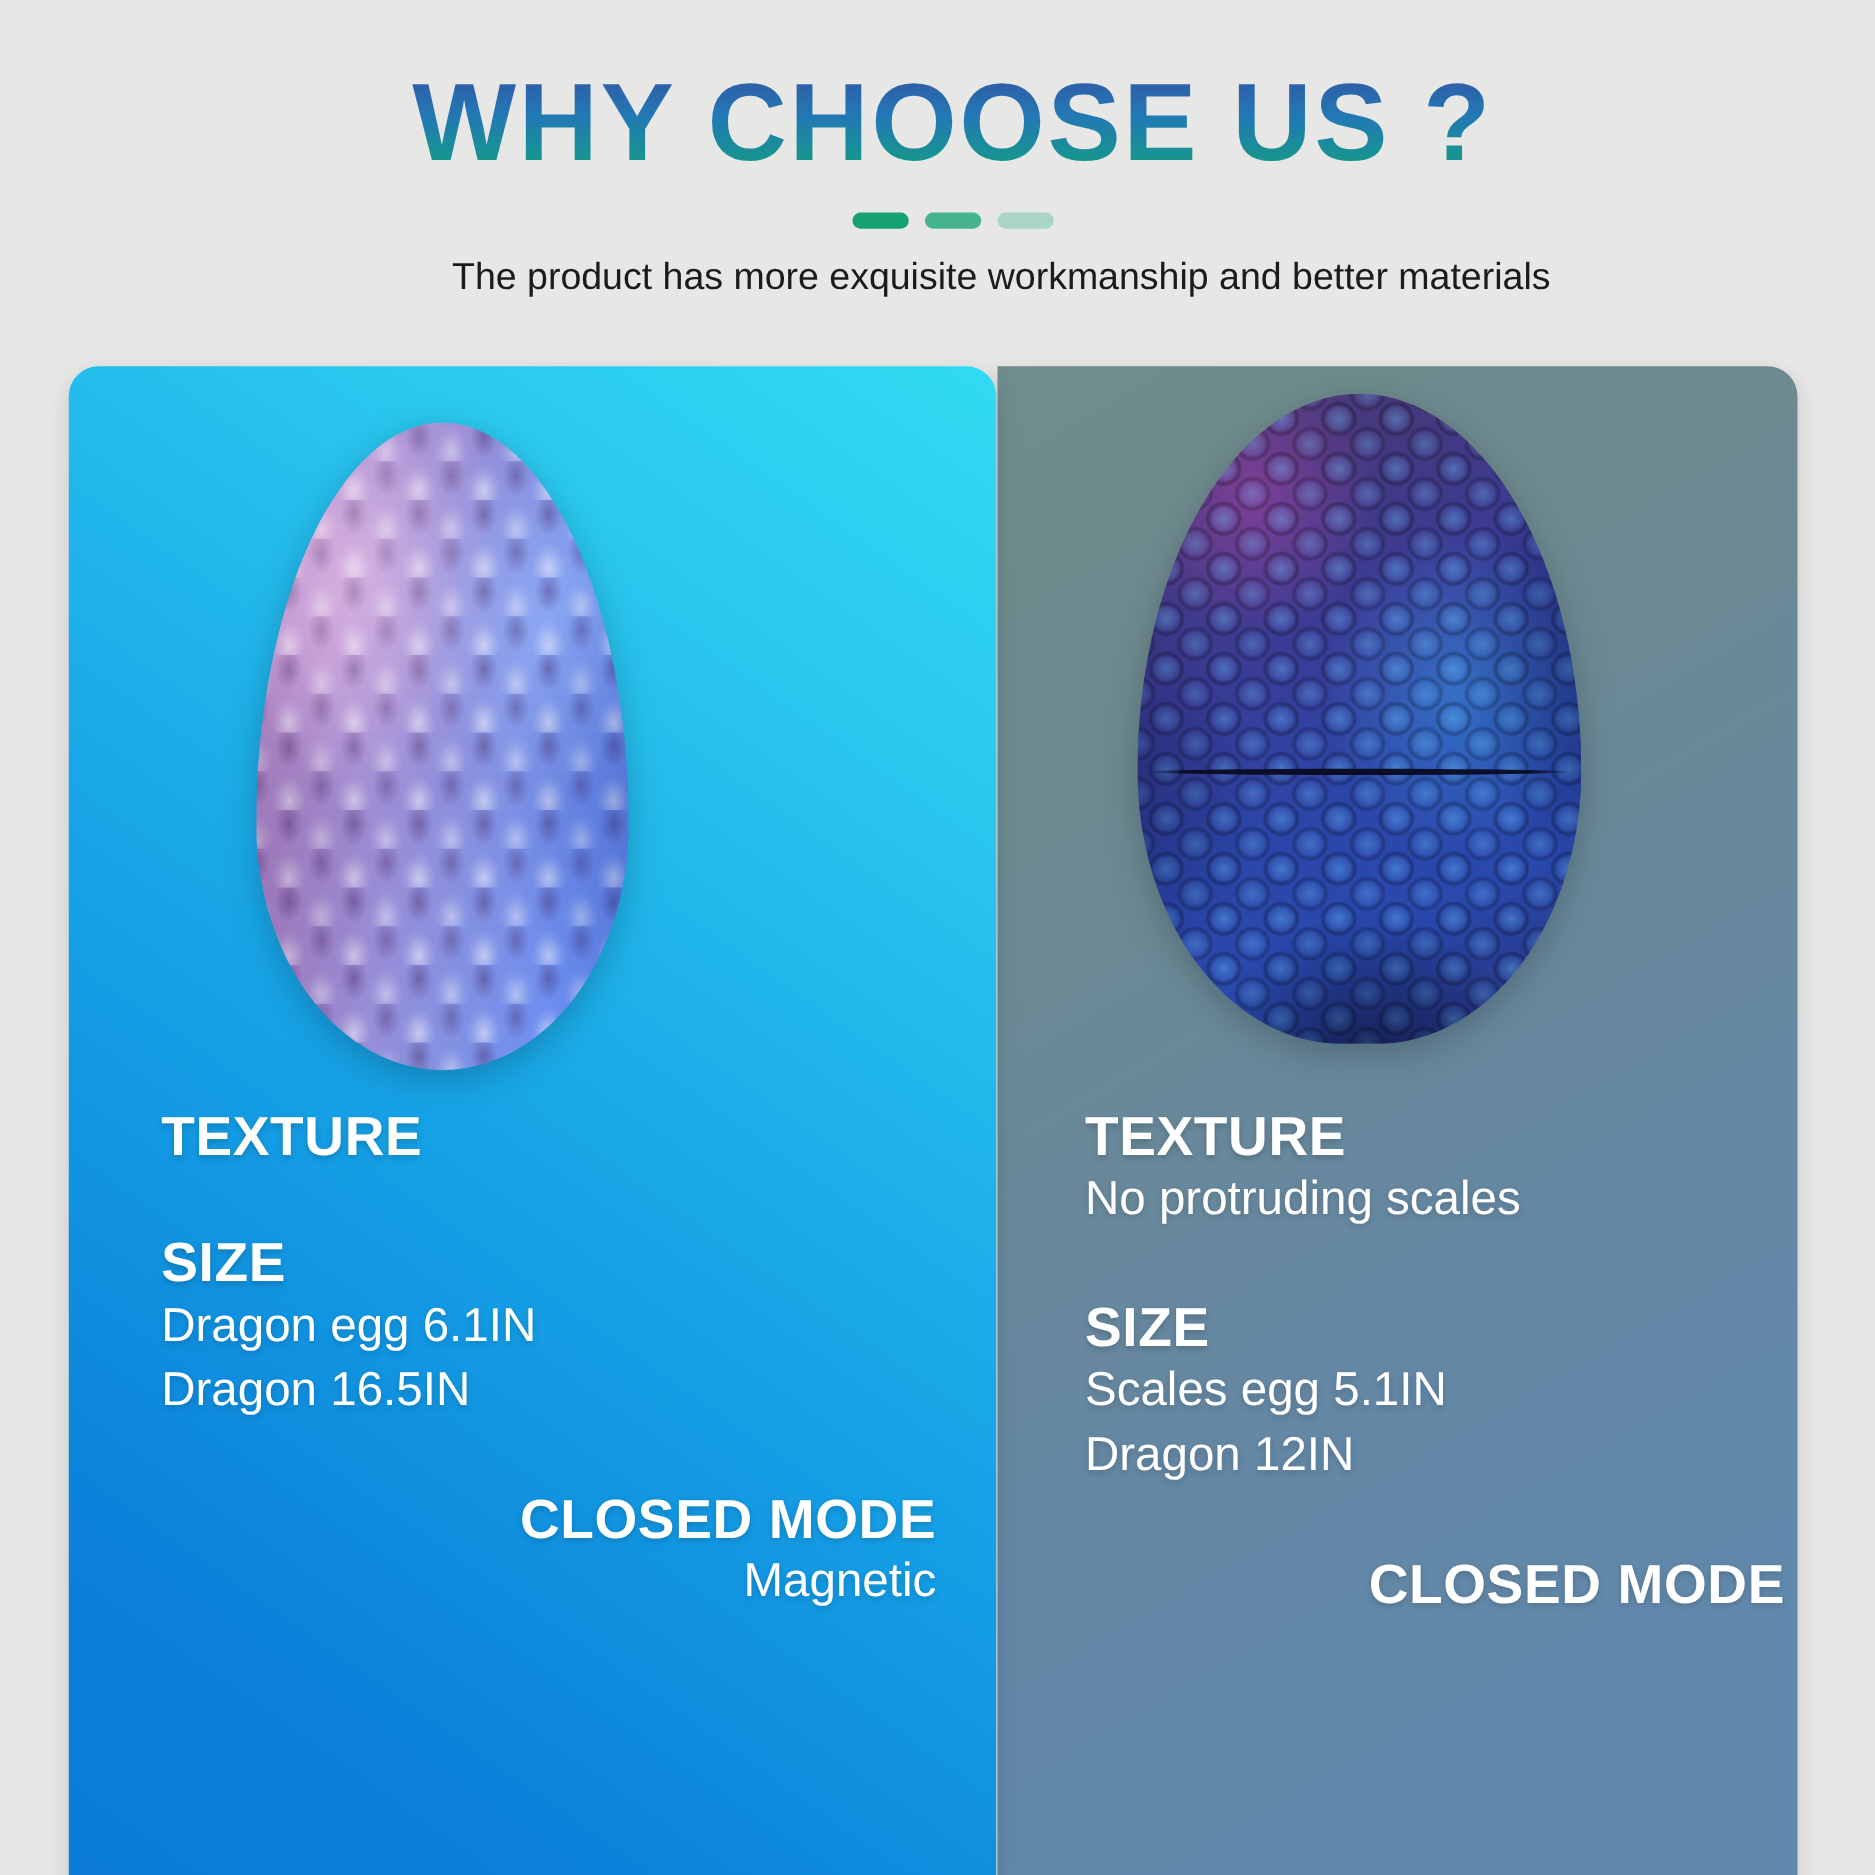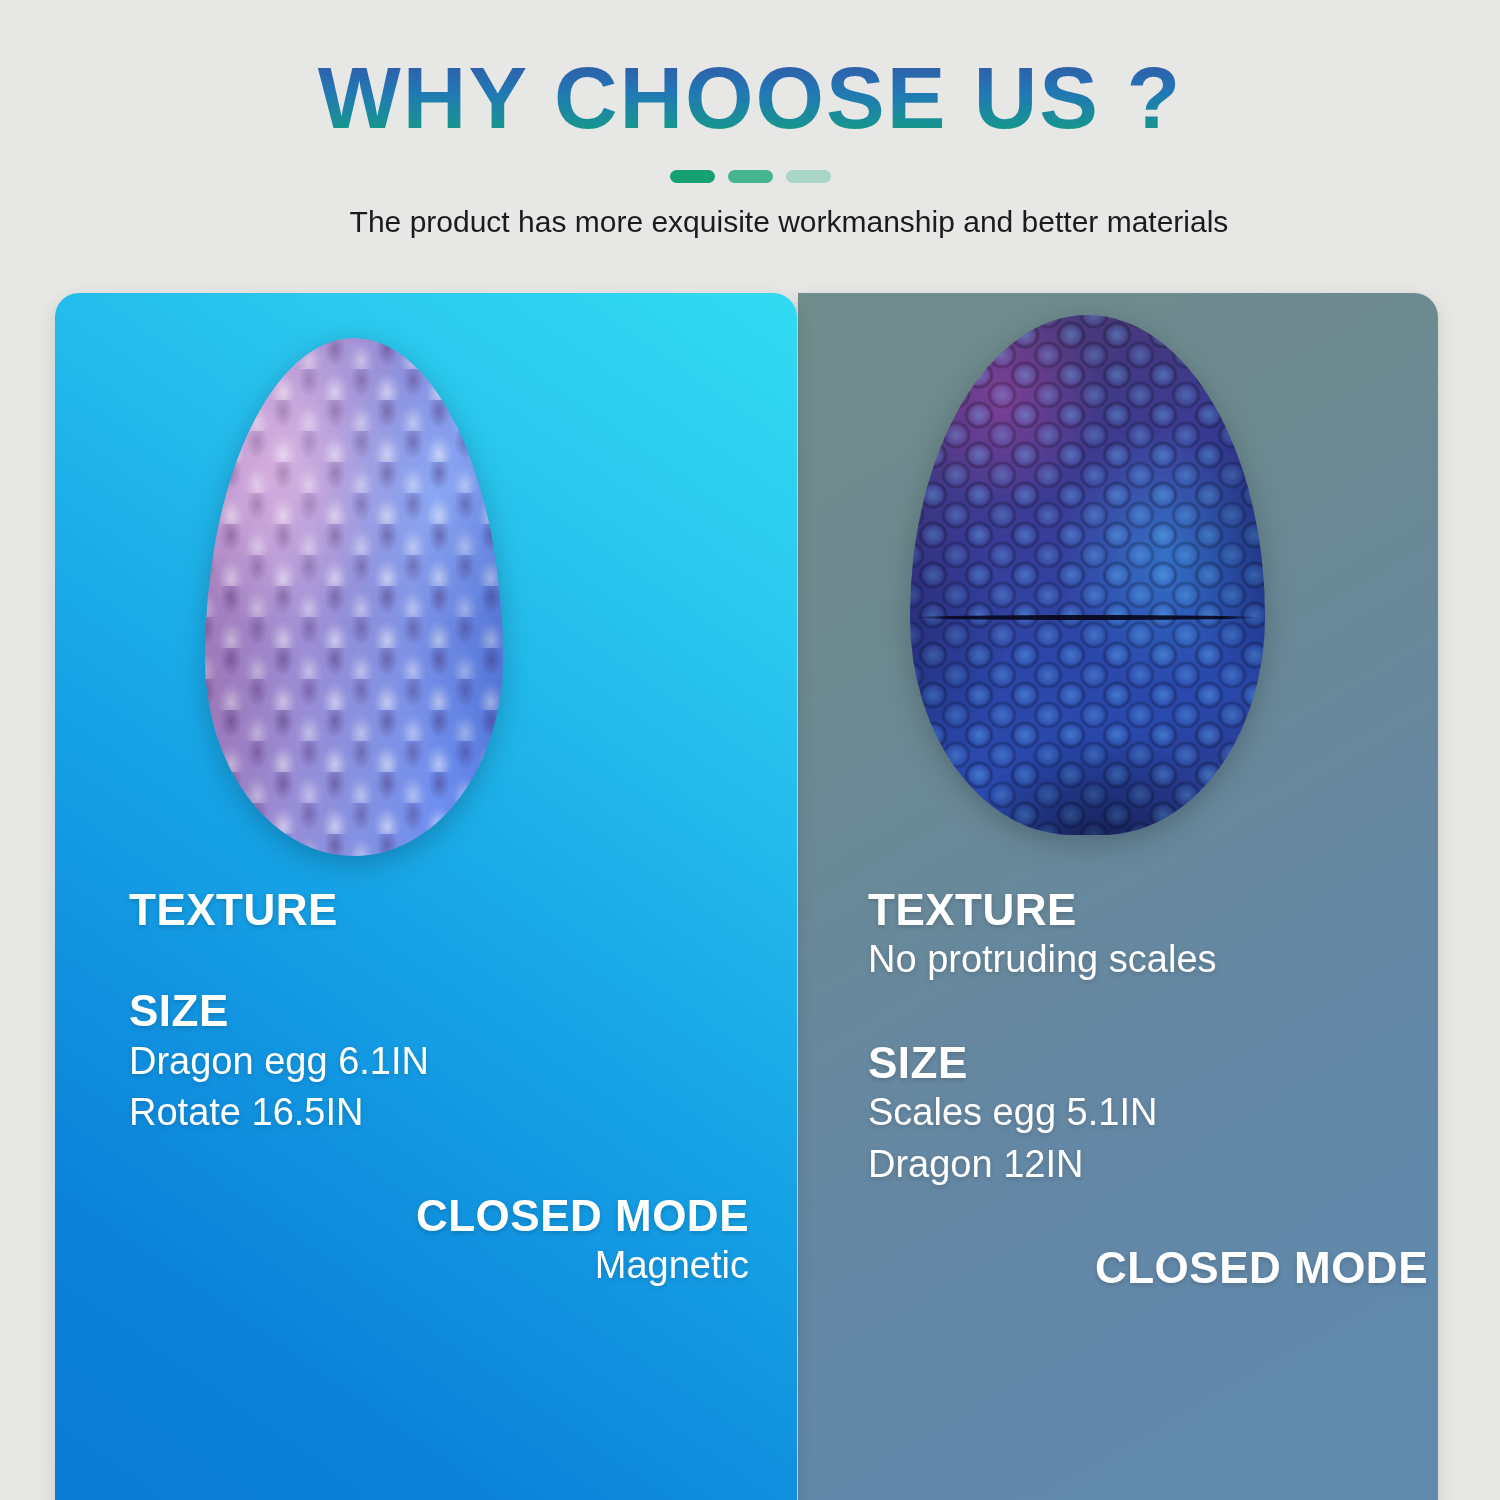--- a/index.html
+++ b/index.html
@@ -5,21 +5,21 @@
   * { margin:0; padding:0; box-sizing:border-box; }
   html, body {
     width:1500px; height:1500px;
     background:#e7e7e5;
     font-family:"Liberation Sans", sans-serif;
     overflow:hidden;
   }
   .page { position:relative; width:1500px; height:1500px; background:#e7e7e5; }
 
   
-  .header { position:absolute; left:0; top:0; width:1472px; height:270px; }
+  .header { position:absolute; left:12px; top:0; width:1472px; height:270px; }
   .title {
     position:absolute; left:0; top:52px; width:1500px;
     text-align:center;
     font-size:88px; font-weight:bold; letter-spacing:2px;
     line-height:1.05;
     background:linear-gradient(180deg,#2a5fa8 0%, #2d62ab 18%, #2179b4 45%, #17958f 82%, #179b8c 100%);
     -webkit-background-clip:text; background-clip:text;
     color:transparent; -webkit-text-fill-color:transparent;
     white-space:nowrap;
   }
@@ -189,21 +189,21 @@
         </div>
       </div>
 
       <div class="specs left">
         <div class="spec-group">
           <div class="spec-head">TEXTURE</div>
         </div>
         <div class="spec-group">
           <div class="spec-head">SIZE</div>
           <div class="spec-line">Dragon egg 6.1IN</div>
-          <div class="spec-line">Rotate 16.5IN</div>
+          <div class="spec-line">Dragon 16.5IN</div>
         </div>
         <div class="spec-group">
           <div class="spec-head">CLOSED MODE</div>
           <div class="spec-line">Magnetic</div>
         </div>
       </div>
     </div>
 
     <div class="panel panel-right">
       <div class="egg-wrap right">

